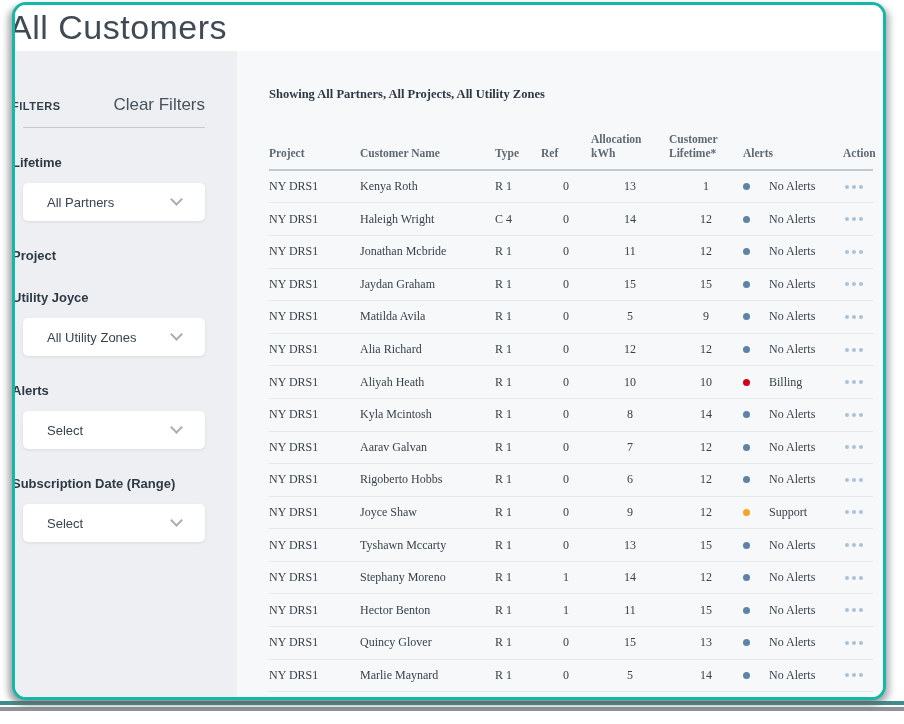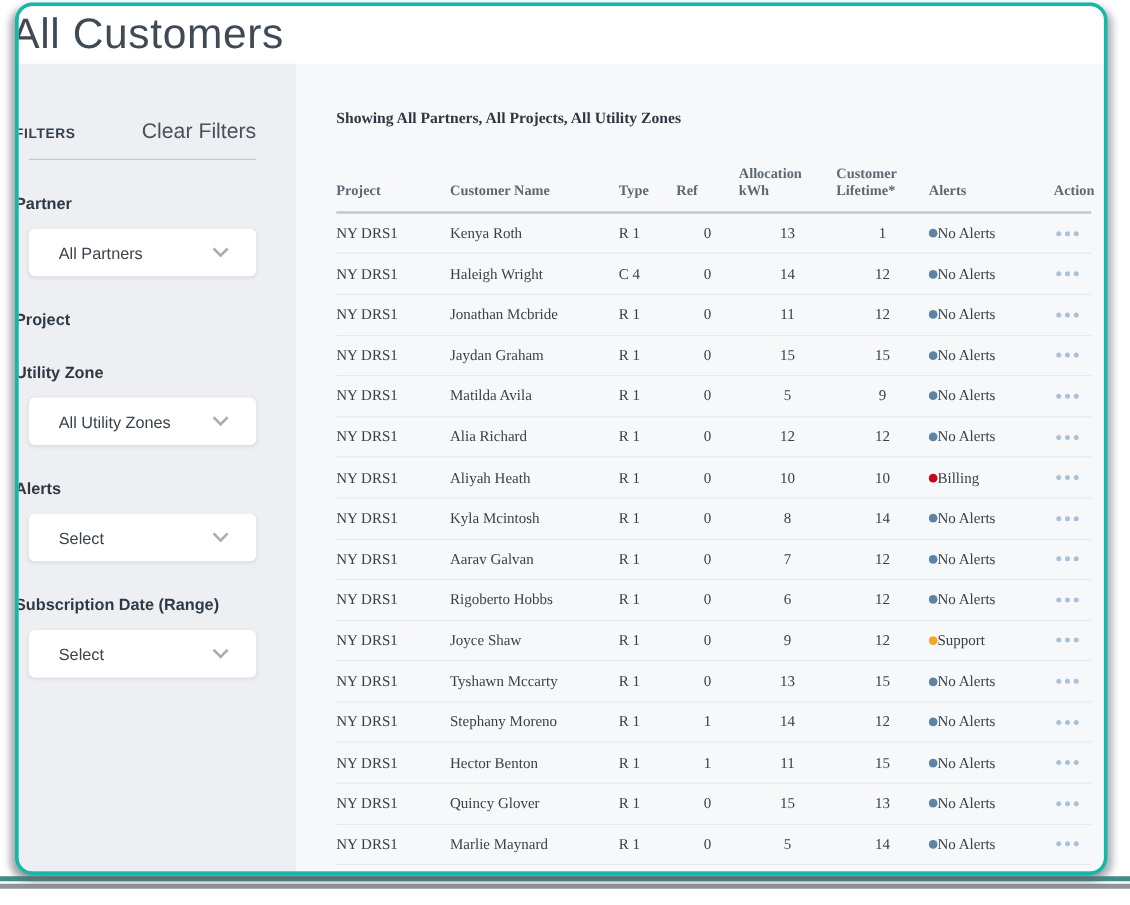--- a/index.html
+++ b/index.html
@@ -41,21 +41,21 @@
   .showing { font-size:12.5px; font-weight:bold; color:#2d3843; }
 
   .grid-row { display:grid; grid-template-columns:91px 135px 46px 50px 78px 74px 100px 36px;
               align-items:center; }
   .thead { margin-top:30px; padding-bottom:8px; border-bottom:2px solid #c2c9cf; align-items:end; }
   .th { font-size:11.5px; font-weight:bold; color:#5d6973; line-height:1.25; padding-right:6px; }
   .trow { height:32.6px; border-bottom:1px solid #e6e9ec; }
   .trow:last-child { border-bottom:none; }
   .td { font-size:12px; color:#39424b; white-space:nowrap; overflow:hidden; }
   .td.center { text-align:center; }
-  .alert-cell { display:flex; align-items:center; gap:0; }
+  .alert-cell { display:flex; align-items:center; gap:19px; }
   .alert-dot { width:7px; height:7px; border-radius:50%; flex:none; }
   .action-btn { display:flex; gap:3px; padding:6px 2px; cursor:pointer; width:max-content; }
   .action-btn i { width:4px; height:4px; border-radius:50%; background:#a9c2d7; }
 </style>
 </head>
 <body>
 
 <div class="stage">
   <div class="edge-teal"></div>
   <div class="edge-gray"></div>
@@ -67,31 +67,31 @@
 
     <div class="body-row">
 
       <aside class="sidebar">
         <div class="filters-head">
           <span class="filters-title">FILTERS</span>
           <span class="clear-filters">Clear Filters</span>
         </div>
         <div id="filter-groups">
             <div class="filter-group">
-    <div class="filter-label">Partner</div>
+    <div class="filter-label">Lifetime</div>
     <div class="select-box">
       <span class="select-value">All Partners</span>
       <span class="chev"></span>
     </div>
   </div>
             <div class="filter-group">
     <div class="filter-label">Project</div>
   </div>
             <div class="filter-group">
-    <div class="filter-label">Utility Zone</div>
+    <div class="filter-label">Utility Joyce</div>
     <div class="select-box">
       <span class="select-value">All Utility Zones</span>
       <span class="chev"></span>
     </div>
   </div>
             <div class="filter-group">
     <div class="filter-label">Alerts</div>
     <div class="select-box">
       <span class="select-value">Select</span>
       <span class="chev"></span>

